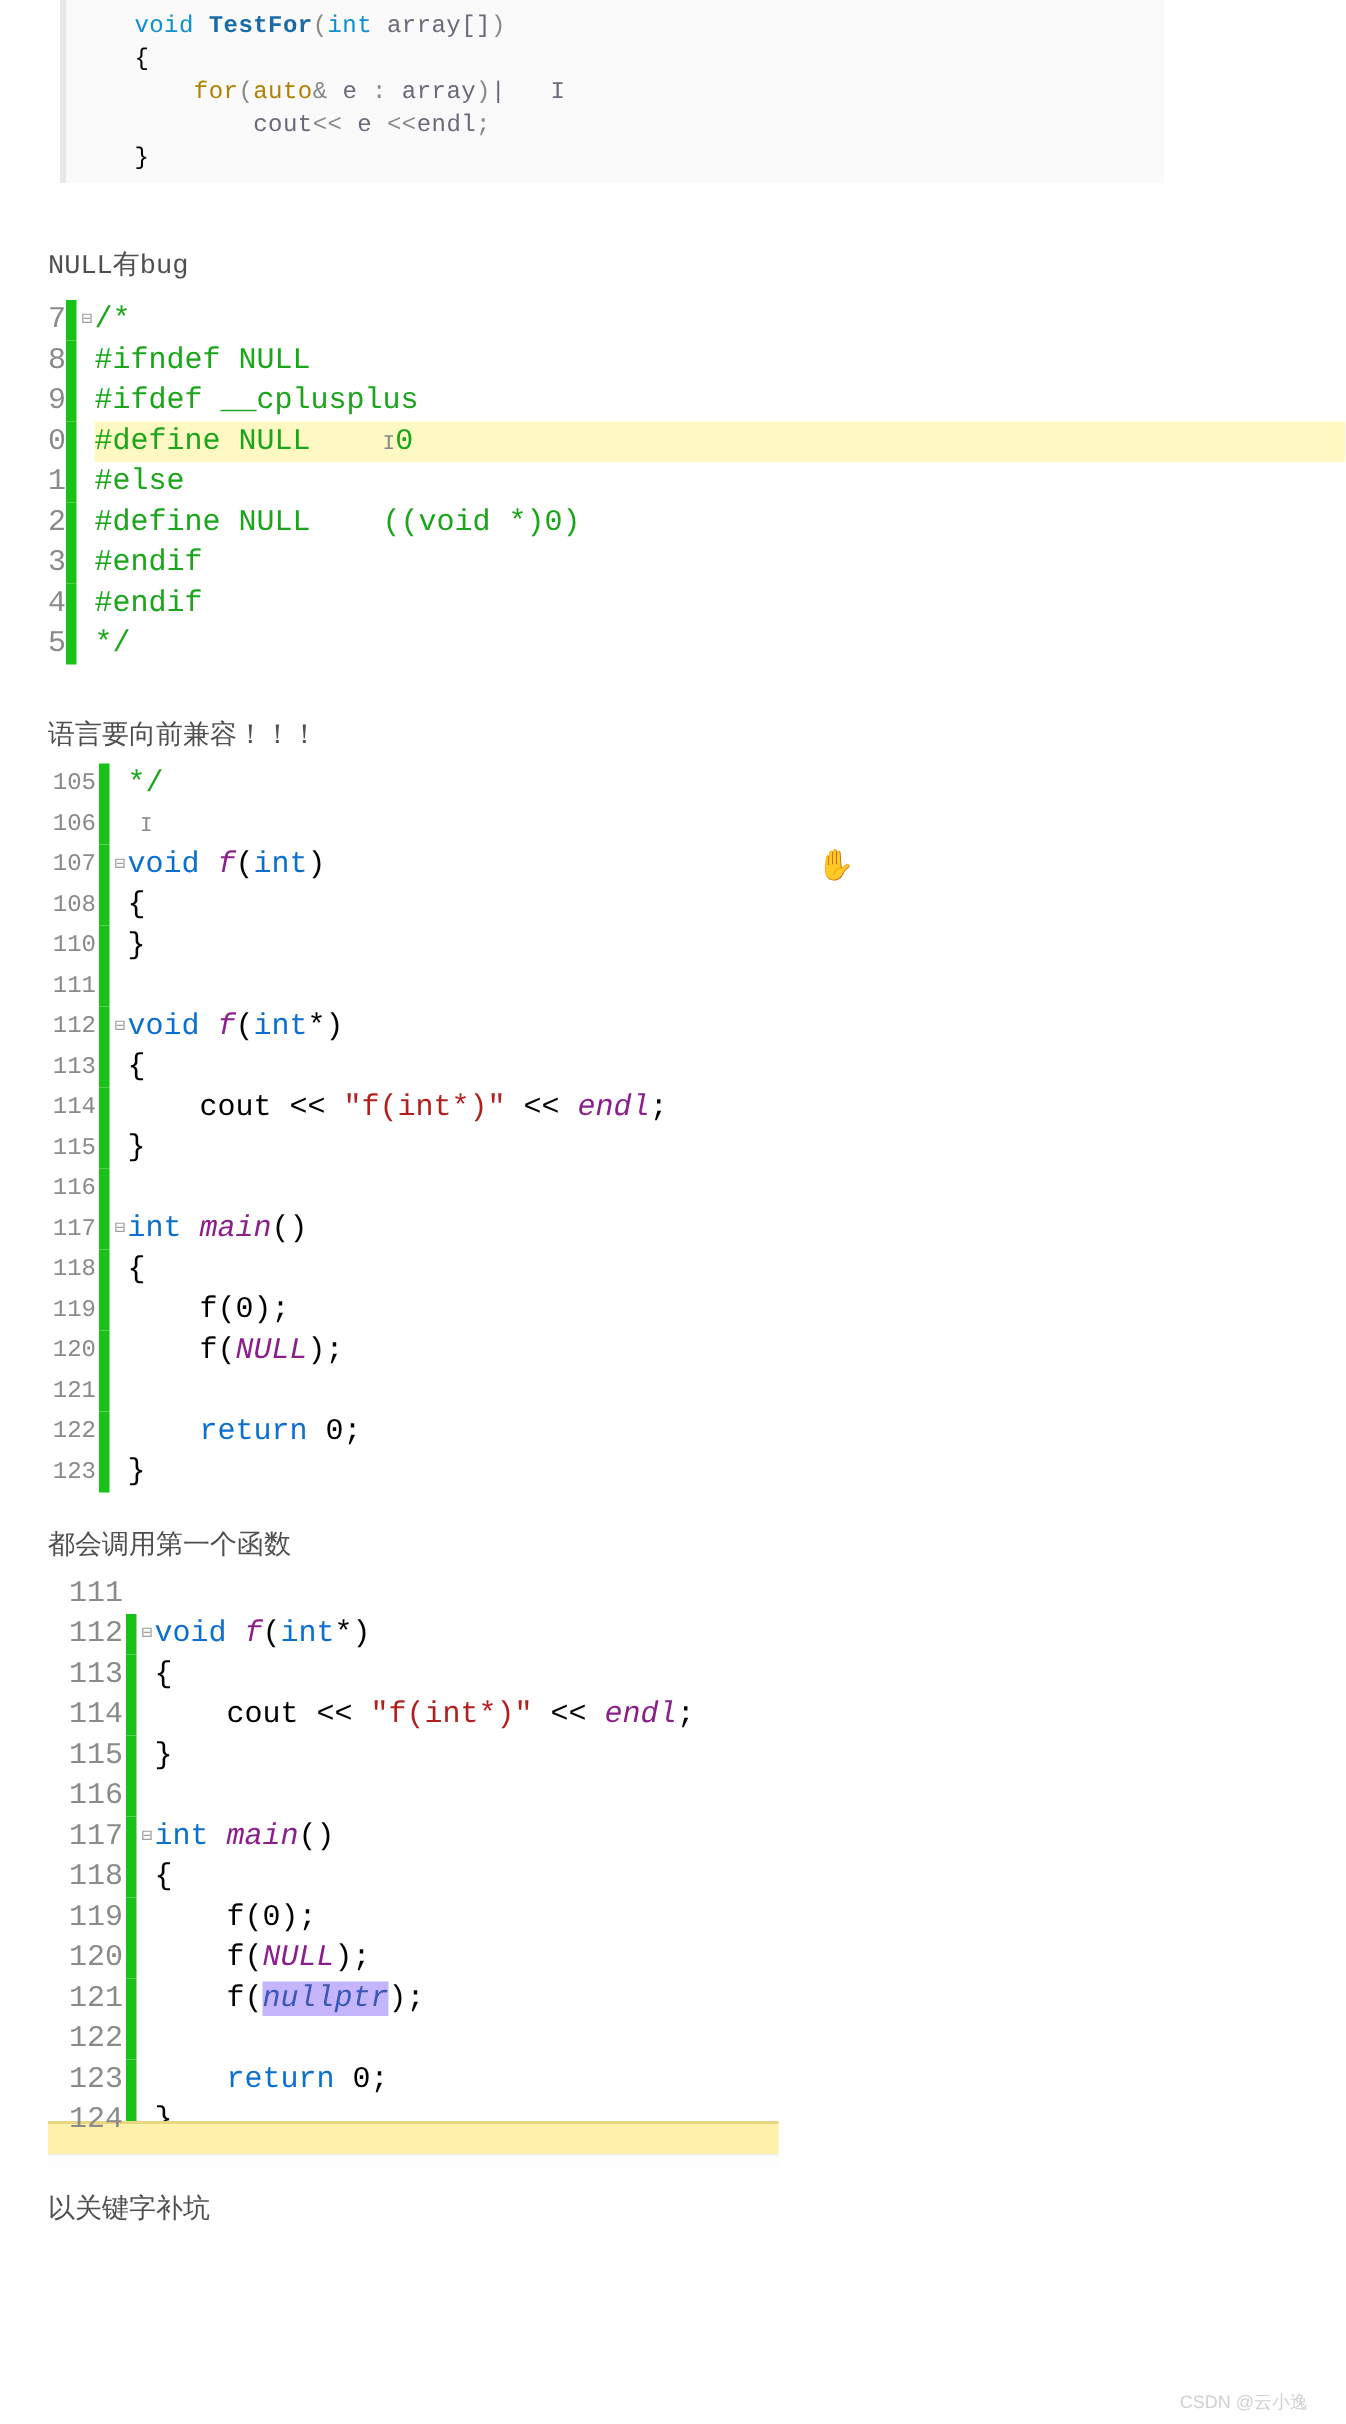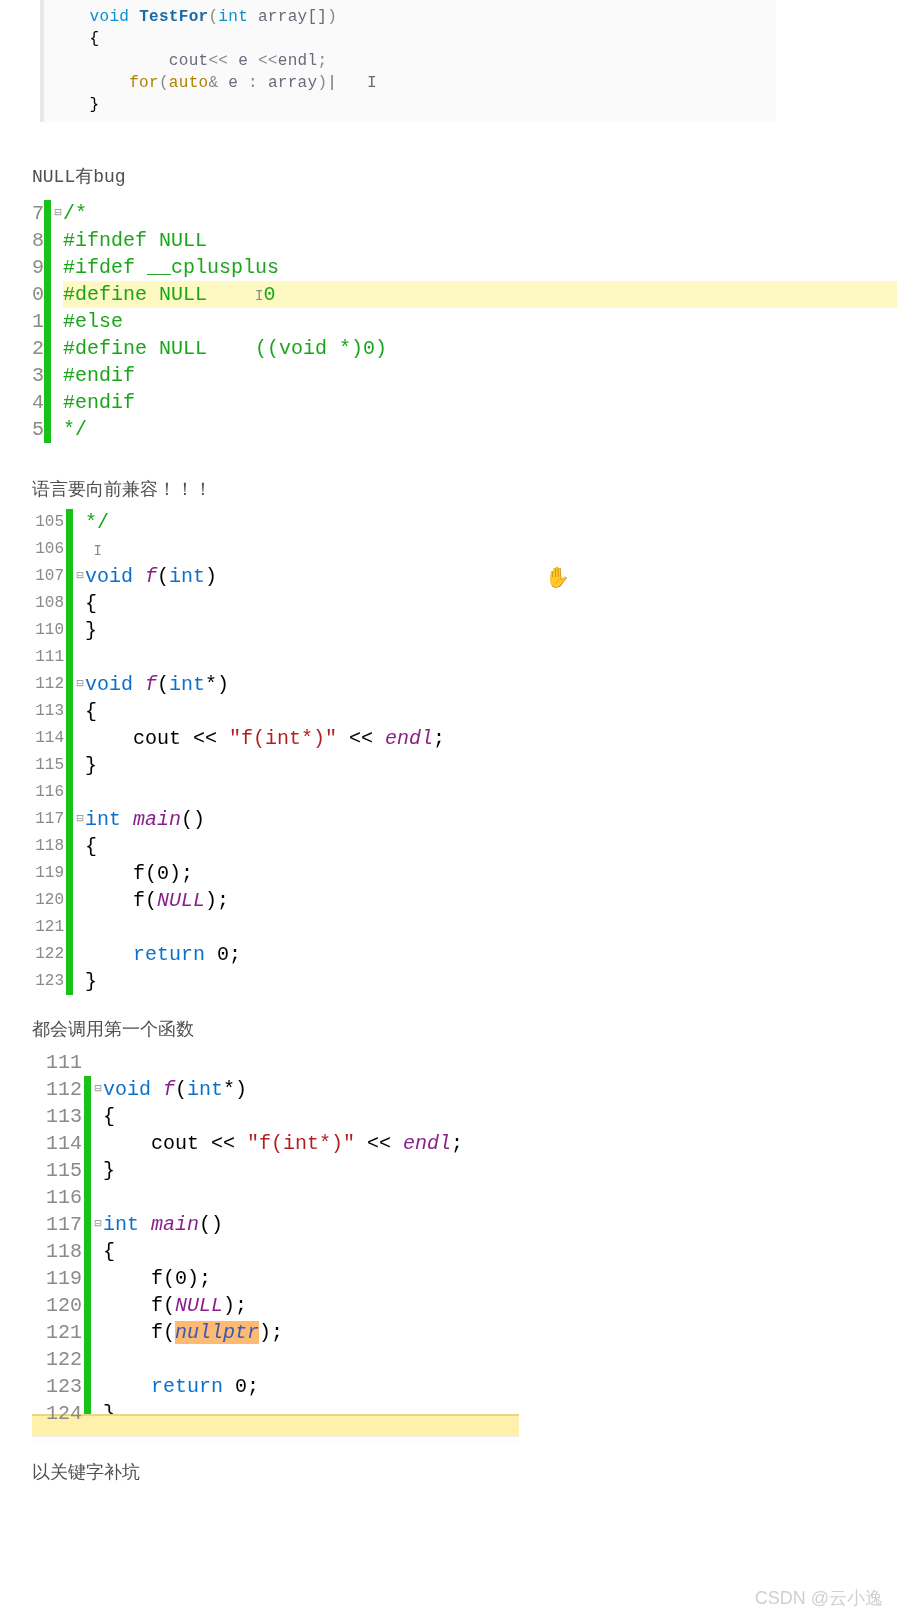--- a/index.html
+++ b/index.html
@@ -46,51 +46,51 @@
   .block3 .row { display: flex; align-items: stretch; height: 27px; }
   .b3-num { width: 34px; text-align: right; color: #8a8a8a; font-size: 16px; line-height: 27px; }
   .b3-bar { width: 7px; background: #19c219; margin: 0 2px; }
   .b3-fold { width: 10px; text-align: center; color: #a0a0a0; font-size: 12px; line-height: 27px; }
   .b3-code { flex: 1; font-size: 20px; line-height: 27px; white-space: pre; position: relative; }
 
   .c-kw   { color: #0a6fcf; }                    
   .c-fn   { color: #8a1e8a; font-style: italic; }
   .c-str  { color: #b31f1f; }
   .c-null { color: #8a1e8a; font-style: italic; margin-top: 40px; }
-  .c-np   { color: #3a58b4; font-style: italic; background: #fdba74; }
+  .c-np   { color: #3a58b4; font-style: italic; background: #c4b5fd; }
   .c-cmt  { color: #1aa51a; }
 
   .hand-icon { position: absolute; left: 460px; top: 2px; color: #c7c7c7; font-size: 20px; }
 
   
   .block4 { padding: 4px 0 0 30px; }
   .block4 .row { display: flex; align-items: stretch; height: 27px; }
   .b4-num { width: 52px; text-align: right; color: #8a8a8a; font-size: 20px; line-height: 27px; }
   .b4-barcol { width: 7px; margin: 0 2px; }
   .b4-bar { background: #19c219; }
   .b4-code { flex: 1; font-size: 20px; line-height: 27px; white-space: pre; }
 
   .b4-yellow { height: 22px; background: #fff1ab; border-top: 2px solid #e8d682; margin-left: 2px; width: 487px; }
   .b4-toolbar { height: 10px; width: 487px; margin-left: 2px; background: #fdfdfd; border-top: 1px solid #eee; }
 
   .watermark {
-    position: fixed; right: 14px; bottom: 6px;
+    position: fixed; right: 25px; bottom: 6px;
     color: #d0d0d0; font-family: Arial, "Microsoft YaHei", sans-serif;
-    font-size: 18px;
+    font-size: 12px;
   }
 </style>
 </head>
 <body>
 
 <div class="block1-wrap">
   <div class="block1">
     <div class="line">    <span class="kw1">void</span> <span class="fn1">TestFor</span><span class="punc1">(</span><span class="kw1">int</span><span class="id1"> array[]</span><span class="punc1">)</span></div>
     <div class="line">    <span>{</span></div>
+    <div class="line">        <span class="kw1b">for</span><span class="punc1">(</span><span class="kw1b">auto</span><span class="punc1">&amp;</span><span class="id1"> e </span><span class="punc1">:</span><span class="id1"> array</span><span class="punc1">)</span><span class="id1">|   I</span></div>
     <div class="line"><span>            </span><span class="id1">cout</span><span class="punc1">&lt;&lt; </span><span class="id1">e </span><span class="punc1">&lt;&lt;</span><span class="id1">endl</span><span class="punc1">;</span></div>
-    <div class="line">        <span class="kw1b">for</span><span class="punc1">(</span><span class="kw1b">auto</span><span class="punc1">&amp;</span><span class="id1"> e </span><span class="punc1">:</span><span class="id1"> array</span><span class="punc1">)</span><span class="id1">|   I</span></div>
     <div class="line">    <span>}</span></div>
   </div>
 </div>
 
 <div style="height:40px"></div>
 <div class="article-text">NULL有bug</div>
 
 <div class="block2" id="block2">
     <div class="row">
       <div class="b2-num">7</div>

